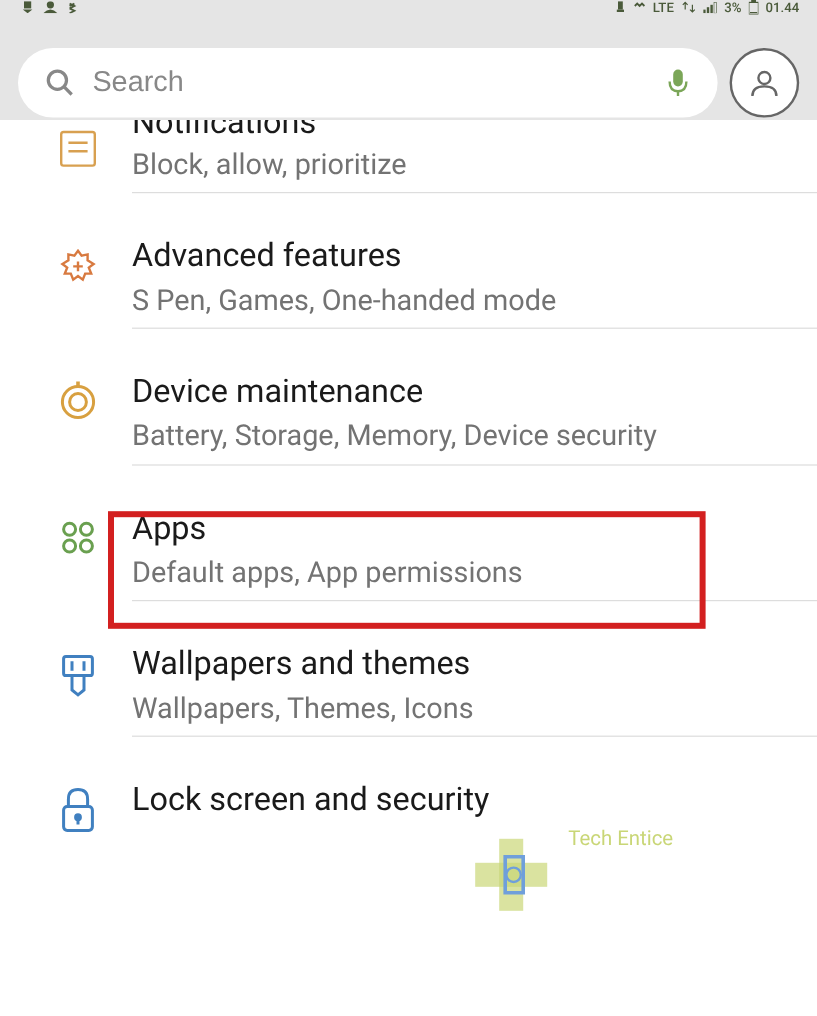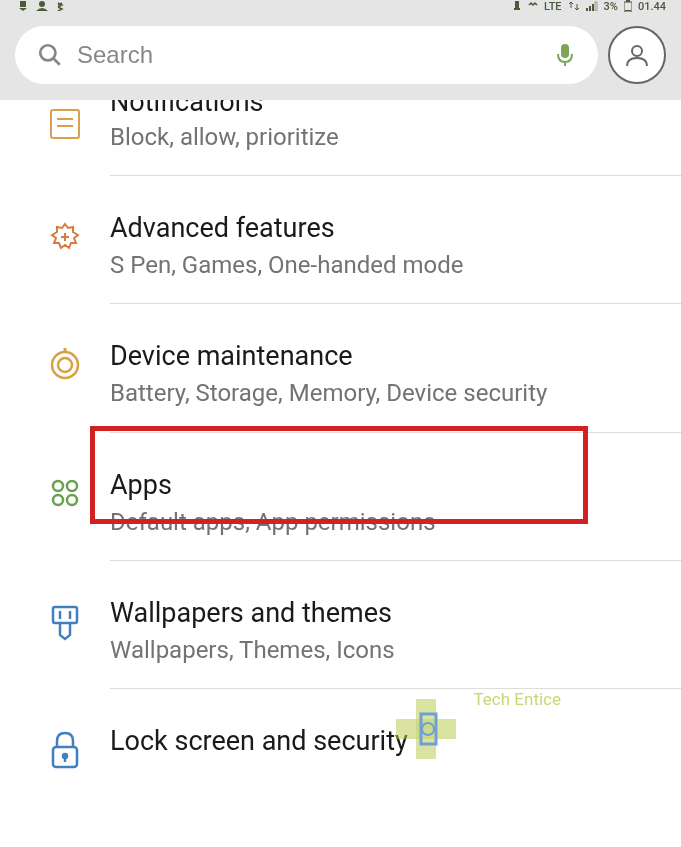--- a/index.html
+++ b/index.html
@@ -31,21 +31,21 @@
     .status-left {
       position: absolute;
       left: 18px;
       display: flex;
       gap: 8px;
     }
     .search-row {
       display: flex;
       align-items: center;
       gap: 10px;
-      margin-top: 14px;
+      margin-top: 28px;
     }
     .search-bar {
       flex: 1;
       background: #fff;
       border-radius: 30px;
       height: 58px;
       display: flex;
       align-items: center;
       padding: 0 22px;
       gap: 14px;
@@ -84,21 +84,21 @@
       width: 90px;
       display: flex;
       justify-content: center;
       align-items: flex-start;
       padding-top: 6px;
       flex-shrink: 0;
     }
     .content {
       flex: 1;
       border-bottom: 1px solid #ddd;
-      padding-bottom: 22px;
+      padding-bottom: 7px;
       padding-right: 20px;
     }
     .setting-item.no-border .content { border-bottom: none; padding-bottom: 10px; }
     .title {
       font-size: 27px;
       color: #1a1a1a;
       margin-bottom: 6px;
       font-weight: 400;
     }
     .title.cut {

